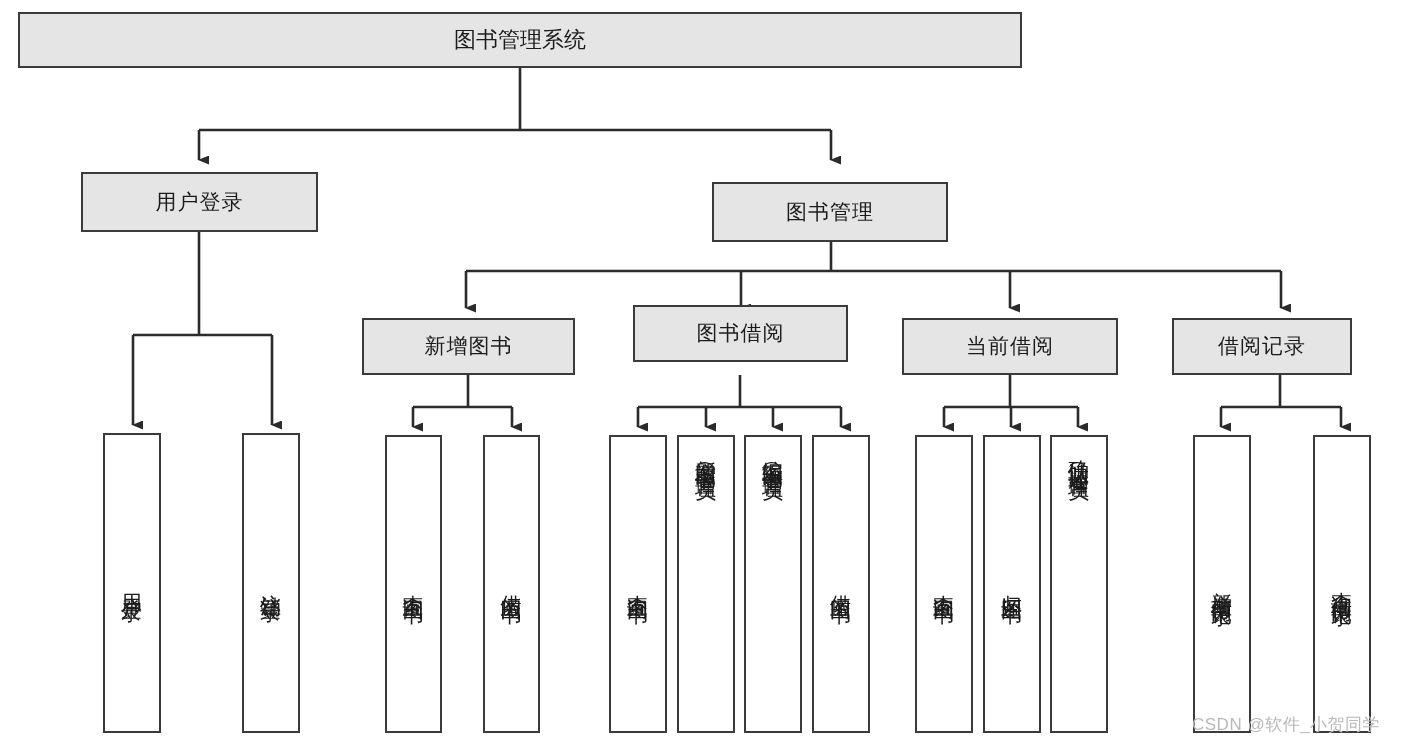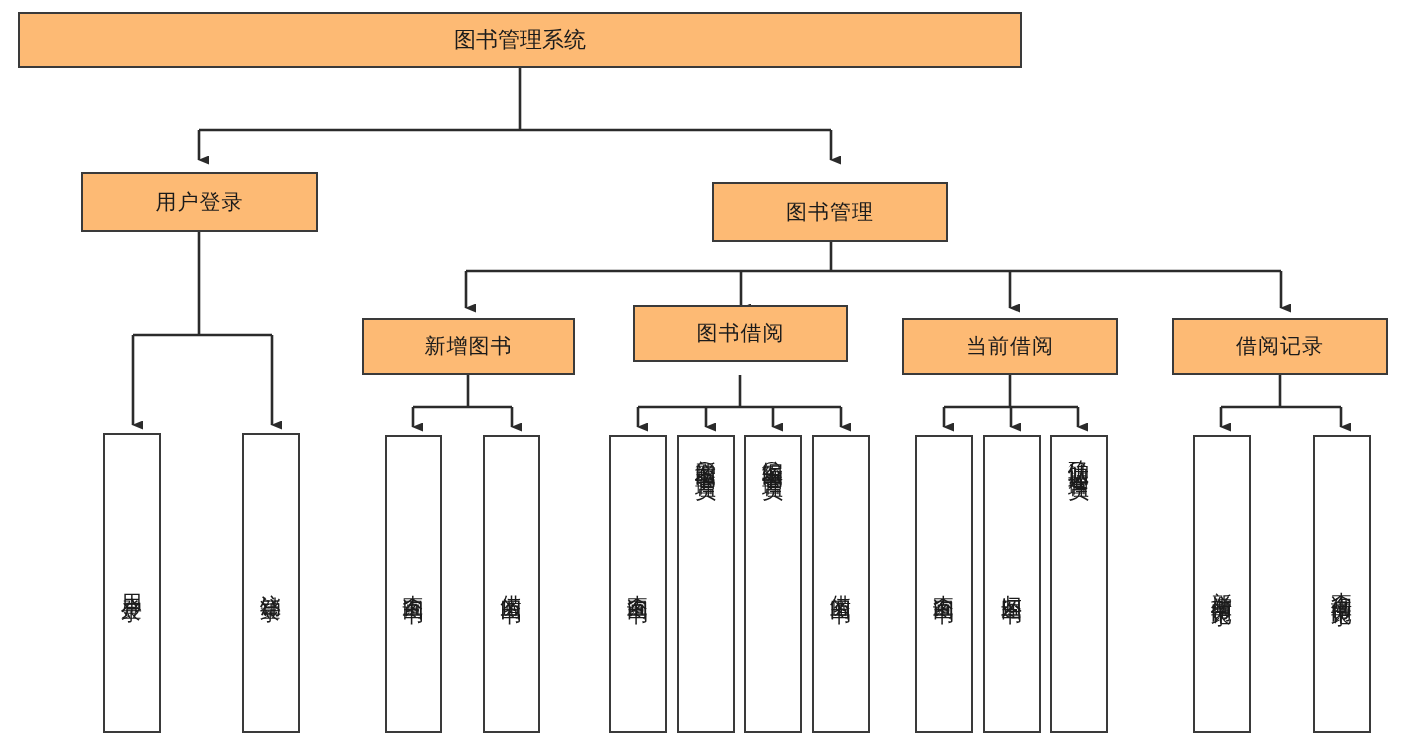--- a/index.html
+++ b/index.html
@@ -14,21 +14,21 @@
     position: relative;
     width: 1405px;
     height: 747px;
     background: #ffffff;
     overflow: hidden;
   }
   .node {
     position: absolute;
     box-sizing: border-box;
     border: 2px solid #3a3a3a;
-    background: #fdba74;
+    background: #e5e5e5;
     display: flex;
     align-items: center;
     justify-content: center;
     color: #1b1b1b;
     line-height: 1.18;
   }
   .node.horiz {
     font-size: 21px;
     letter-spacing: 1px;
   }
@@ -142,21 +142,21 @@
 
   <div class="node horiz" style="left:362px; top:318px; width:213px; height:57px;">
     <span>新增图书</span>
   </div>
   <div class="node horiz" style="left:633px; top:305px; width:215px; height:57px;">
     <span>图书借阅</span>
   </div>
   <div class="node horiz" style="left:902px; top:318px; width:216px; height:57px;text-align:right;">
     <span>当前借阅</span>
   </div>
-  <div class="node horiz" style="left:1172px; top:318px; width:216px; height:57px;">
+  <div class="node horiz" style="left:1172px; top:318px; width:180px; height:57px;">
     <span>借阅记录</span>
   </div>
 
   <div class="leaf centered" style="left:103px; top:433px; width:58px; height:300px;">
     <span class="vtext">用户登录</span>
   </div>
   <div class="leaf centered" style="left:242px; top:433px; width:58px; height:300px;">
     <span class="vtext">注销登录</span>
   </div>
 
@@ -190,14 +190,17 @@
     <span class="vtext">确认归还（管理员）</span>
   </div>
 
   <div class="leaf centered" style="left:1193px; top:435px; width:58px; height:298px;">
     <span class="vtext">新增借阅记录</span>
   </div>
   <div class="leaf centered" style="left:1313px; top:435px; width:58px; height:298px;">
     <span class="vtext">查询借阅记录</span>
   </div>
 
+  <div class="wm" style="left:1192px; top:713px;">
+    <span>CSDN @软件_小贺同学</span>
+  </div>
 
 </div>
 
 </body></html>

